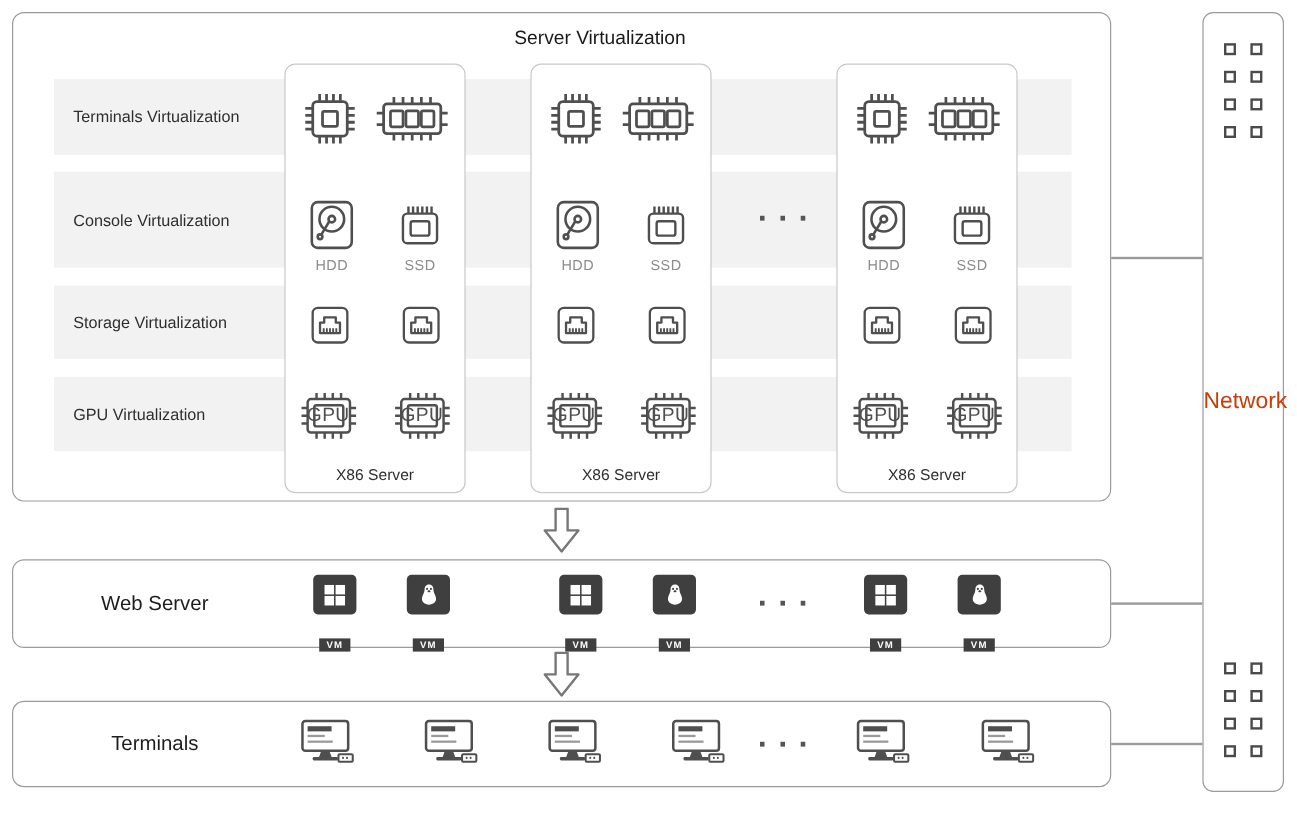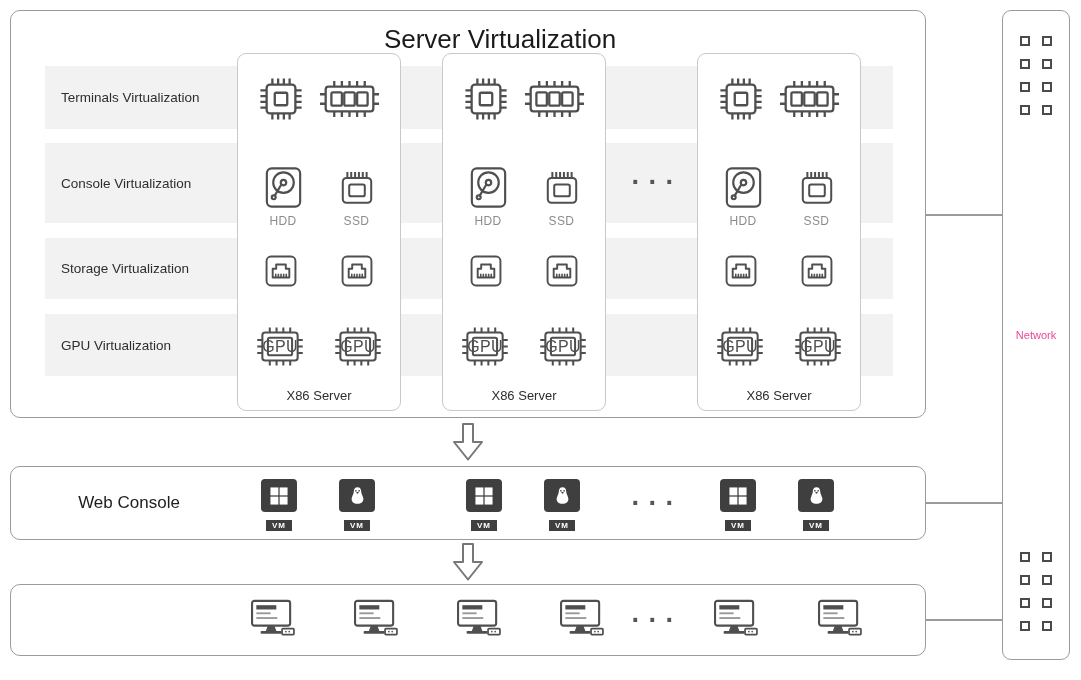--- a/index.html
+++ b/index.html
@@ -2,28 +2,28 @@
 <html><head>
 <meta charset="utf-8">
 <style>
   *{margin:0;padding:0;box-sizing:border-box}
   html,body{background:#fff}
   body{font-family:"Liberation Sans","DejaVu Sans",sans-serif;color:#222}
   .canvas{position:relative;width:1081px;height:680px;background:#fff;overflow:hidden}
   .defs-svg{position:absolute;width:0;height:0;overflow:hidden}
   .panel{position:absolute;background:#fff;border:1.5px solid #9b9b9b;border-radius:10px}
   .main-box{left:10px;top:10px;width:916px;height:408px}
-  .main-title{position:absolute;top:13px;left:0;right:0;text-align:center;padding-left:64px;font-size:26px;font-weight:500;color:#1a1a1a}
+  .main-title{position:absolute;top:13px;left:0;right:0;text-align:center;padding-left:64px;font-size:16px;font-weight:500;color:#1a1a1a}
   .band{position:absolute;left:34px;width:848px;background:#f2f2f2;display:flex;align-items:center}
   .band-label{padding-left:16px;font-size:13.5px;color:#2e2e2e}
   .band-1{top:55px;height:63px}
   .band-2{top:132px;height:80px}
   .band-3{top:227px;height:61px}
   .band-4{top:303px;height:62px}
-  .server-col{position:absolute;top:42px;width:164px;height:358px;background:#fff;border:1.3px solid #c9c9c9;border-radius:9px}
+  .server-col{position:absolute;top:42px;width:151px;height:358px;background:#fff;border:1.3px solid #c9c9c9;border-radius:9px}
   .col-1{left:226px}.col-2{left:431px}.col-3{left:686px}
   .icon-row{position:absolute;left:0;right:0;display:flex;justify-content:center;align-items:center}
   .row-computing{top:13px;height:64px;gap:15px}
   .row-storage{top:98px;height:76px;gap:28px;align-items:flex-end}
   .labeled-icon{display:flex;flex-direction:column;align-items:center;gap:3px}
   .disk-label{font-size:12px;color:#8c8c8c;letter-spacing:.4px}
   .row-network{top:188px;height:58px;gap:34px}
   .row-gpu{top:261px;height:63px;gap:26px}
   .gpu-wrap{position:relative;width:52px;height:41px}
   .gpu-text{position:absolute;inset:0;display:flex;align-items:center;justify-content:center;font-size:16px;font-weight:normal;color:#4f4f4f;letter-spacing:.3px}
@@ -33,28 +33,28 @@
   .dots-web{left:596px;top:0;width:92px;height:100%}
   .dots-term{left:596px;top:0;width:92px;height:100%}
   .arrow{position:absolute;width:32px;height:38px}
   .arrow-1{left:452px;top:423px}
   .arrow-2{left:452px;top:543px}
   .web-box{left:10px;top:466px;width:916px;height:74px}
   .term-box{left:10px;top:584px;width:916px;height:72px}
   .panel-label{position:absolute;left:28px;top:0;height:100%;width:180px;display:flex;align-items:center;justify-content:center;font-size:17px;color:#1e1e1e}
   .vm-icon{position:absolute;top:12px;width:36px;display:flex;flex-direction:column;align-items:center}
   .vm-square{width:36px;height:33px;background:#3f3f3f;border-radius:4px;display:flex;align-items:center;justify-content:center}
-  .vm-tag{margin-top:8px;min-width:26px;height:11px;padding:0 3px;background:#3f3f3f;color:#fff;font-size:8px;font-weight:bold;letter-spacing:1px;display:flex;align-items:center;justify-content:center}
+  .vm-tag{margin-top:20px;min-width:26px;height:11px;padding:0 3px;background:#3f3f3f;color:#fff;font-size:8px;font-weight:bold;letter-spacing:1px;display:flex;align-items:center;justify-content:center}
   .term-icon{position:absolute;top:14px}
   .network-box{left:1002px;top:10px;width:68px;height:650px;border-radius:9px}
   .port-grid{position:absolute;left:50%;transform:translateX(-50%);display:grid;grid-template-columns:repeat(2,10px);gap:13px 12px}
   .grid-top{top:25px}
   .grid-bottom{bottom:28px}
   .port{width:10px;height:10px;border:2px solid #4a4a4a;background:#fff}
-  .network-label{position:absolute;top:50%;transform:translateY(-50%);left:0;right:0;text-align:center;font-size:11px;color:#ec4899}
+  .network-label{position:absolute;top:50%;transform:translateY(-50%);left:0;right:0;text-align:right;font-size:19px;color:#c2410c}
   .connector{position:absolute;left:926px;width:76px;height:1.5px;background:#9b9b9b}
   .conn-1{top:214px}.conn-2{top:502px}.conn-3{top:619px}
 </style>
 </head>
 <body>
 
 <div class="canvas">
 
   <svg class="defs-svg" aria-hidden="true">
     <defs>
@@ -284,21 +284,21 @@
     <div class="dots dots-main">···</div>
   </div>
 
   <div class="arrow arrow-1">
     <svg width="32" height="38" viewBox="0 0 32 38">
         <use href="#sym-arrow"></use>
       </svg>
   </div>
 
   <div class="panel web-box">
-    <div class="panel-label">Web Console</div>
+    <div class="panel-label">Web Server</div>
 
     <div class="vm-icon" style="left:250px">
       <div class="vm-square">
           <svg width="18" height="18" viewBox="0 0 20 20">
             <use href="#sym-windows"></use>
           </svg>
         </div>
       <div class="vm-tag">VM</div>
     </div>
     <div class="vm-icon" style="left:328px">
@@ -344,20 +344,21 @@
     </div>
   </div>
 
   <div class="arrow arrow-2">
     <svg width="32" height="38" viewBox="0 0 32 38">
         <use href="#sym-arrow"></use>
       </svg>
   </div>
 
   <div class="panel term-box">
+    <div class="panel-label">Terminals</div>
 
     <div class="term-icon" style="left:239px">
       <svg width="46" height="40" viewBox="0 0 48 42">
           <use href="#sym-terminal"></use>
         </svg>
     </div>
     <div class="term-icon" style="left:342px">
       <svg width="46" height="40" viewBox="0 0 48 42">
           <use href="#sym-terminal"></use>
         </svg>

